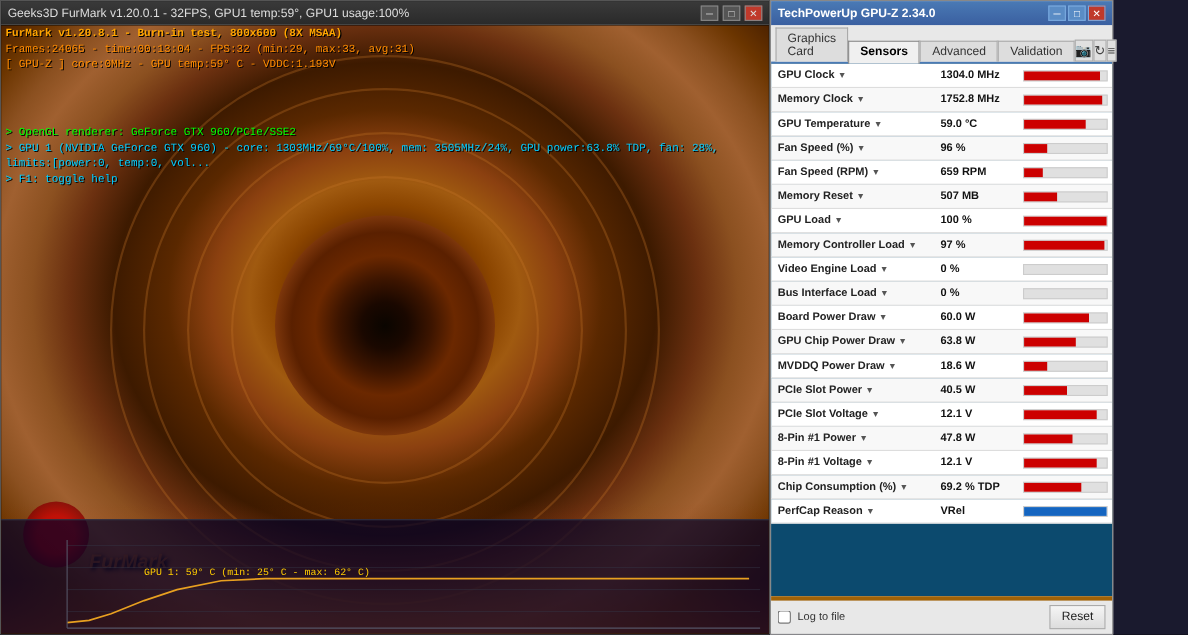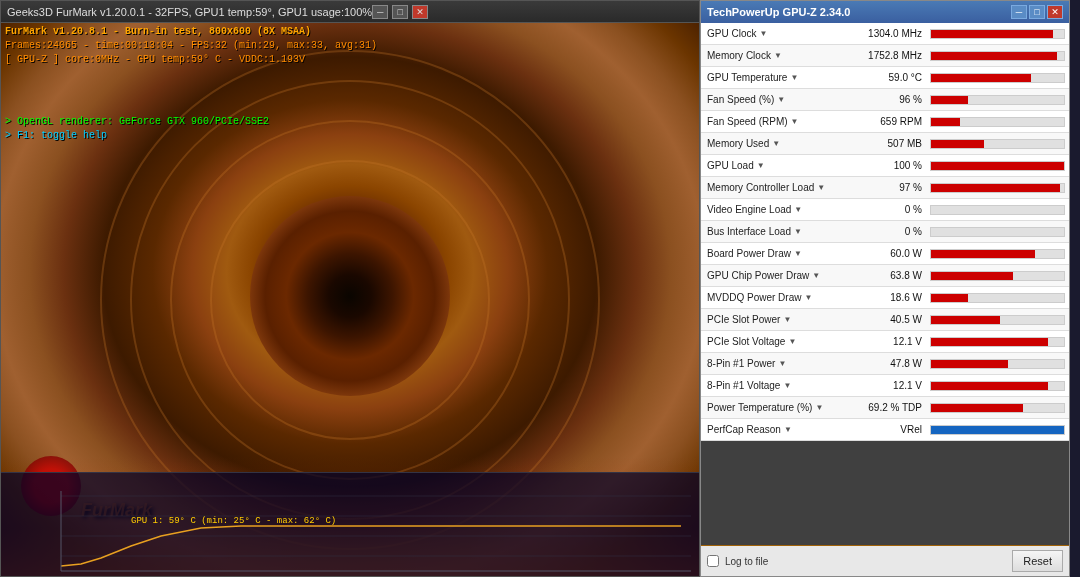--- a/index.html
+++ b/index.html
@@ -25,21 +25,21 @@
       flex-shrink: 0;
     }
 
     .furmark-titlebar {
       background: linear-gradient(to bottom, #3a3a3a, #2a2a2a);
       height: 22px;
       display: flex;
       align-items: center;
       padding: 0 6px;
       border-bottom: 1px solid #555;
-      justify-content: flex-start;
+      justify-content: space-between;
     }
 
     .furmark-title-text {
       color: #ddd;
       font-size: 11px;
     }
 
     .window-controls {
       display: flex;
       gap: 4px;
@@ -198,21 +198,21 @@
     .graph-svg {
       position: absolute;
       bottom: 0;
       left: 0;
       width: 100%;
       height: 90px;
     }
 
     
     .gpuz-window {
-      width: 370px;
+      width: 312px;
       height: 577px;
       background: #f0f0f0;
       border: 1px solid #888;
       display: flex;
       flex-direction: column;
     }
 
     .gpuz-titlebar {
       background: linear-gradient(to bottom, #4a7ab5, #3a5fa0);
       height: 22px;
@@ -276,21 +276,22 @@
       align-items: center;
       justify-content: center;
       cursor: pointer;
       font-size: 12px;
       color: #444;
     }
 
     .sensors-table {
       flex: 1;
       overflow-y: auto;
-      background: #404040;
+      background: #0c4a6e;
+      font-weight: bold;
     }
 
     .sensors-table::-webkit-scrollbar {
       width: 12px;
     }
 
     .sensors-table::-webkit-scrollbar-track {
       background: #f0f0f0;
       border-left: 1px solid #ccc;
     }
@@ -326,21 +327,21 @@
 
     .dropdown-arrow {
       color: #555;
       font-size: 8px;
       flex-shrink: 0;
     }
 
     .sensor-value {
       width: 75px;
       padding: 0 4px;
-      text-align: right;
+      text-align: left;
       font-size: 10px;
       color: #111;
       flex-shrink: 0;
     }
 
     .sensor-bar-container {
       flex: 1;
       padding: 0 4px;
       display: flex;
       align-items: center;
@@ -358,21 +359,21 @@
       height: 100%;
       background: #cc0000;
     }
 
     .sensor-bar-fill.blue {
       background: #1565c0;
     }
 
     .gpuz-footer {
       background: #e8e8e8;
-      border-top: 1px solid #a16207;
+      border-top: 4px solid #a16207;
       padding: 4px 6px;
       display: flex;
       flex-direction: column;
       gap: 4px;
     }
 
     .footer-row1 {
       display: flex;
       align-items: center;
       gap: 6px;
@@ -424,20 +425,21 @@
       <div class="win-btn">□</div>
       <div class="win-btn close">✕</div>
     </div>
   </div>
   <div class="furmark-content">
     <div class="furmark-info">
       <div class="line1">FurMark v1.20.8.1 - Burn-in test, 800x600 (8X MSAA)</div>
       <div>Frames:24065 - time:00:13:04 - FPS:32 (min:29, max:33, avg:31)</div>
       <div>[ GPU-Z ] core:0MHz - GPU temp:59° C - VDDC:1.193V</div>
       <div class="line-green">&gt; OpenGL renderer: GeForce GTX 960/PCIe/SSE2</div>
+      <div class="line-cyan">&gt; GPU 1 (NVIDIA GeForce GTX 960) - core: 1303MHz/69°C/100%, mem: 3505MHz/24%, GPU power:63.8% TDP, fan: 28%, limits:[power:0, temp:0, vol...</div>
       <div class="line-cyan">&gt; F1: toggle help</div>
     </div>
 
     <div class="furmark-visual">
       
     </div>
 
     <div class="furmark-eye"></div>
 
     <div class="furmark-rings">
@@ -472,20 +474,38 @@
 <div class="gpuz-window">
   <div class="gpuz-titlebar">
     <span class="gpuz-title-text">TechPowerUp GPU-Z 2.34.0</span>
     <div class="gpuz-win-controls">
       <div class="gpuz-win-btn">─</div>
       <div class="gpuz-win-btn">□</div>
       <div class="gpuz-win-btn close">✕</div>
     </div>
   </div>
 
+  <div style="display:flex; align-items:flex-end; background:#e8e8e8; border-bottom: 2px solid #4a7ab5; padding: 2px 4px 0;">
+    <div class="gpuz-tab">
+      <span>Graphics Card</span>
+    </div>
+    <div class="gpuz-tab active">
+      <span>Sensors</span>
+    </div>
+    <div class="gpuz-tab">
+      <span>Advanced</span>
+    </div>
+    <div class="gpuz-tab">
+      <span>Validation</span>
+    </div>
+    <div style="flex:1;"></div>
+    <div class="gpuz-tool-btn">📷</div>
+    <div class="gpuz-tool-btn">↻</div>
+    <div class="gpuz-tool-btn">≡</div>
+  </div>
 
   <div class="sensors-table">
 
   <div class="sensor-row">
     <div class="sensor-name">
       <span>GPU Clock</span>
       <span class="dropdown-arrow">▼</span>
     </div>
     <div class="sensor-value">1304.0 MHz</div>
     <div class="sensor-bar-container">
@@ -537,21 +557,21 @@
     </div>
     <div class="sensor-value">659 RPM</div>
     <div class="sensor-bar-container">
       <div class="sensor-bar-bg">
         <div class="sensor-bar-fill " style="width:22%"></div>
       </div>
     </div>
   </div>
       <div class="sensor-row">
     <div class="sensor-name">
-      <span>Memory Used</span>
+      <span>Memory Reset</span>
       <span class="dropdown-arrow">▼</span>
     </div>
     <div class="sensor-value">507 MB</div>
     <div class="sensor-bar-container">
       <div class="sensor-bar-bg">
         <div class="sensor-bar-fill " style="width:40%"></div>
       </div>
     </div>
   </div>
       <div class="sensor-row">
@@ -681,21 +701,21 @@
     </div>
     <div class="sensor-value">12.1 V</div>
     <div class="sensor-bar-container">
       <div class="sensor-bar-bg">
         <div class="sensor-bar-fill " style="width:88%"></div>
       </div>
     </div>
   </div>
       <div class="sensor-row">
     <div class="sensor-name">
-      <span>Power Temperature (%)</span>
+      <span>Chip Consumption (%)</span>
       <span class="dropdown-arrow">▼</span>
     </div>
     <div class="sensor-value">69.2 % TDP</div>
     <div class="sensor-bar-container">
       <div class="sensor-bar-bg">
         <div class="sensor-bar-fill " style="width:69%"></div>
       </div>
     </div>
   </div>
       <div class="sensor-row">

